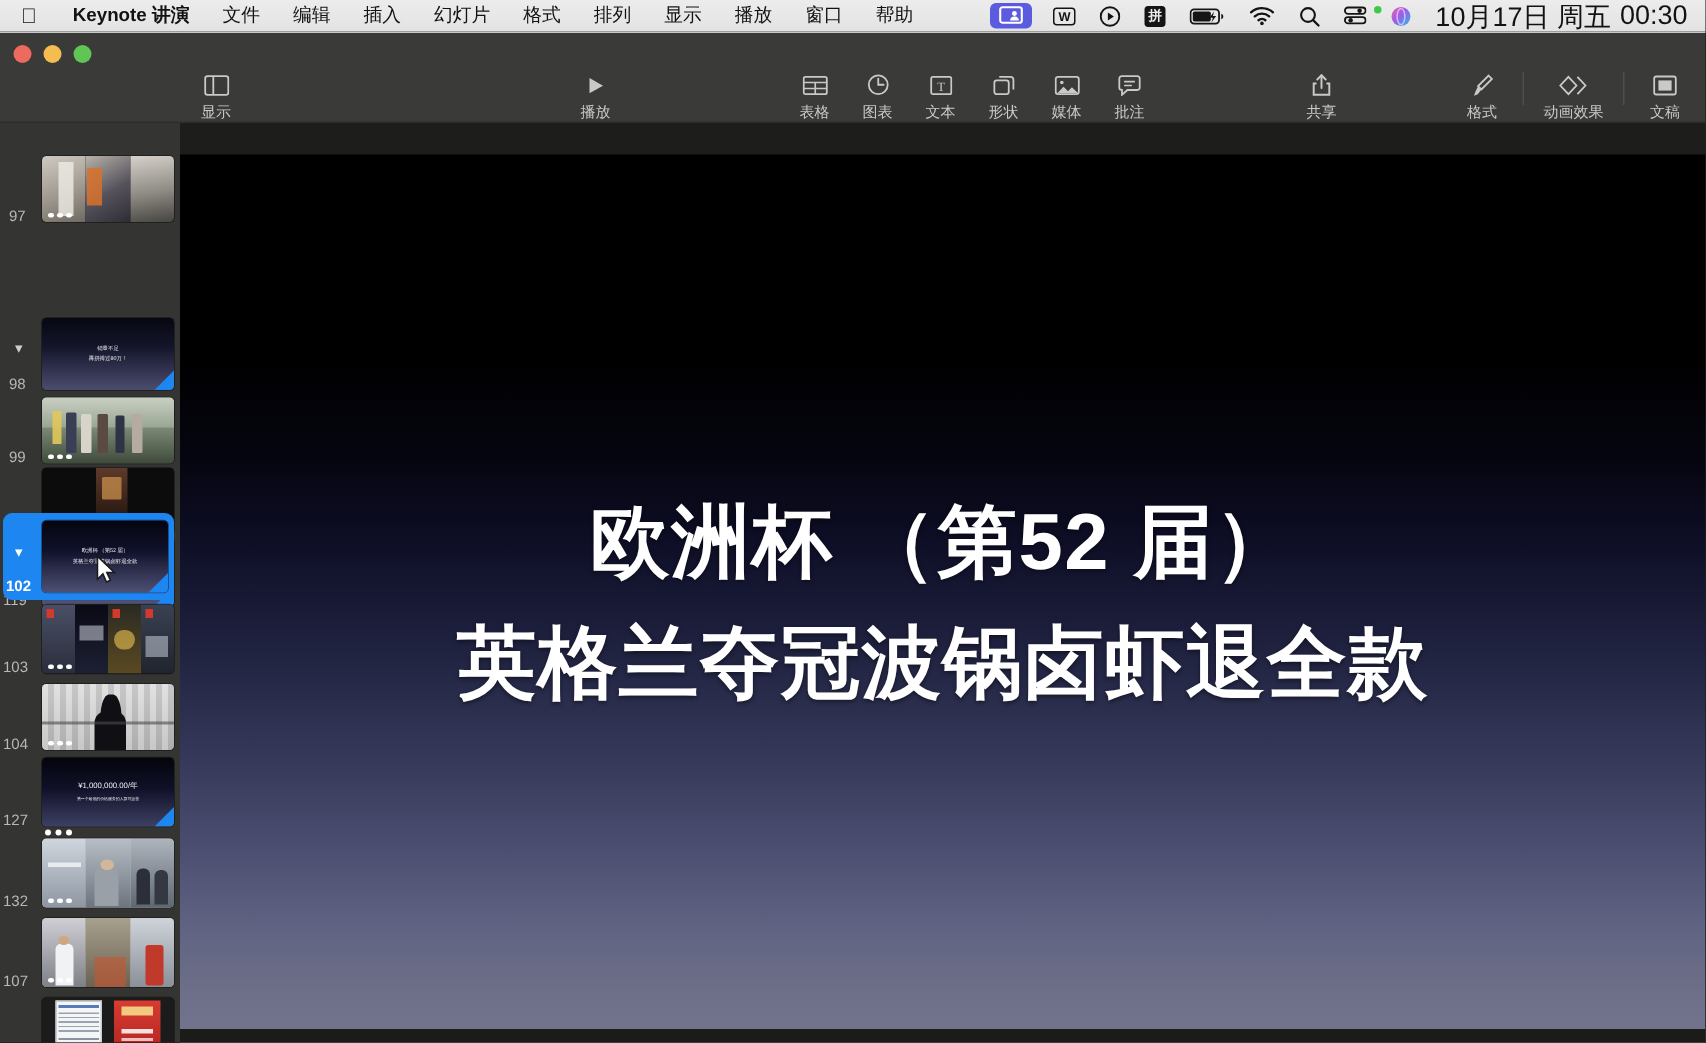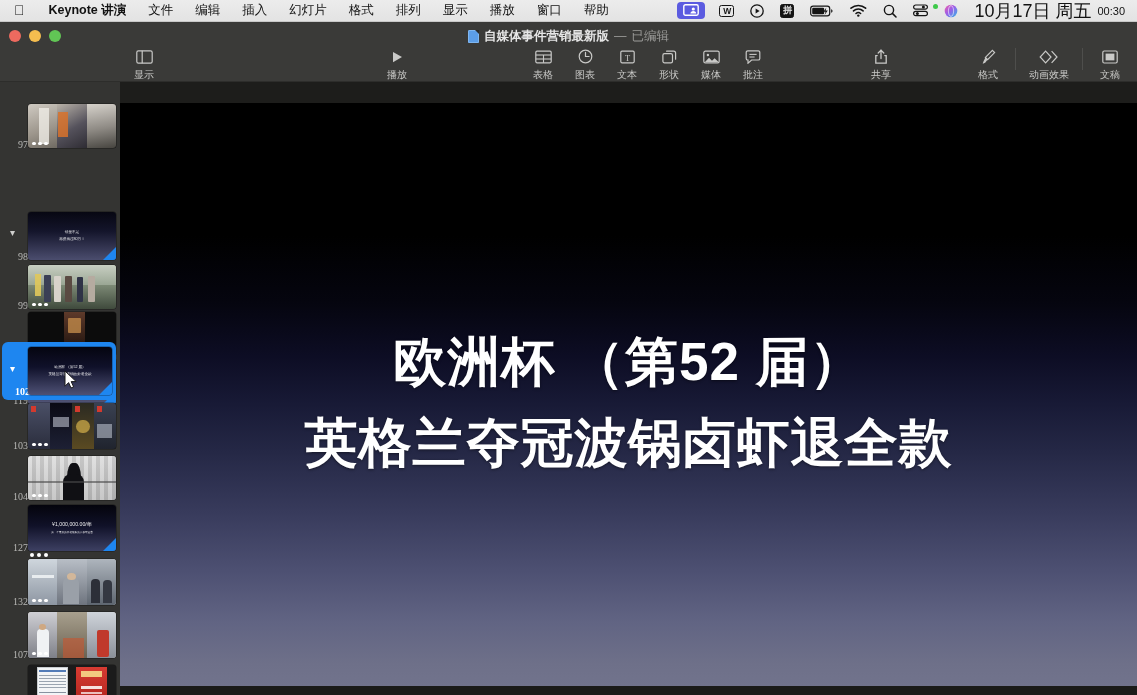--- a/index.html
+++ b/index.html
@@ -25,21 +25,21 @@
   .mbr-hl{
     background:#5b5be0; border-radius:4px; height:17px; padding:0 6px; margin:0 6px;
     display:flex; align-items:center;
   }
   .mbr-box{
     border:1.6px solid #141414; border-radius:2.5px; width:15px;height:12px;
     display:flex;align-items:center;justify-content:center;
     font-size:8.5px;font-weight:bold;color:#141414;letter-spacing:-0.5px;
   }
   .mbr-date{ font-size:18px; padding:0 6px 0 8px; white-space:nowrap;}
-  .mbr-time{ font-size:11px; padding-right:4px; white-space:nowrap;}
+  .mbr-time{ font-size:18px; padding-right:4px; white-space:nowrap;}
   .dot-green{ width:5px;height:5px;border-radius:50%;background:#3ec94a; margin-left:-3px; margin-right:-2px; position:relative; top:-4px;}
 
   
   #window{ position:absolute; top:22px; left:0; width:1137px; height:673px; background:#3a3a38; overflow:hidden;}
 
   
   #titlebar{
     position:absolute; top:0; left:0; width:1137px; height:60px;
     background:#3a3a38;
   }
@@ -87,22 +87,22 @@
   
   #sidebar{
     position:absolute; top:60px; left:0; width:120px; height:613px;
     background:#343432; overflow:hidden;
   }
   #sidebar-inner{ position:relative; width:120px; }
   .slide-row{
     position:absolute; left:0; width:120px; display:flex; align-items:flex-end;
   }
   .slide-num{
-    position:absolute; left:6px; bottom:-1px; width:22px; text-align:right;
-    font-size:10px; color:#b8b8b6;font-family:Liberation Serif, serif;
+    position:absolute; left:6px; bottom:-1px; width:22px; 
+    font-size:10px; color:#b8b8b6;
   }
   .slide-chev{
     position:absolute; left:10px; font-size:10px; color:#cfcfcd; line-height:1;
   }
   .thumb{
     position:absolute; left:28px; border-radius:3px; overflow:hidden;
     background:#111; box-shadow:0 0 0 0.5px rgba(0,0,0,0.5);
   }
   .thumb .corner{
     position:absolute; right:0; bottom:0; width:0;height:0;
@@ -251,26 +251,20 @@
 
 <div id="window">
 
   <div id="titlebar">
     <div id="traffic">
       <div class="tl r"></div>
       <div class="tl y"></div>
       <div class="tl g"></div>
     </div>
 
-    <div id="doctitle">
-      <span class="docicon"></span>
-      <span>自媒体事件营销最新版</span>
-      <span class="dash">—</span>
-      <span class="edited">已编辑</span>
-    </div>
 
     <div id="toolbar">
 
       <div class="tb" id="tb-view">
         <span class="ticon">
           <svg width="17" height="14" viewBox="0 0 17 14">
             <rect x="0.8" y="0.8" width="15.4" height="12.4" rx="1.6" fill="none" stroke="#c9c9c7" stroke-width="1.2"></rect>
             <line x1="6.2" y1="0.8" x2="6.2" y2="13.2" stroke="#c9c9c7" stroke-width="1.2"></line>
           </svg>
         </span>

